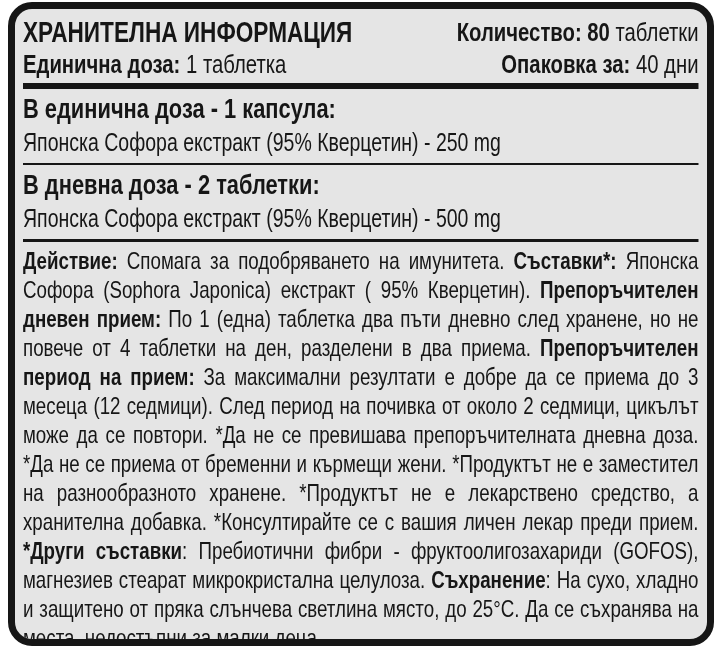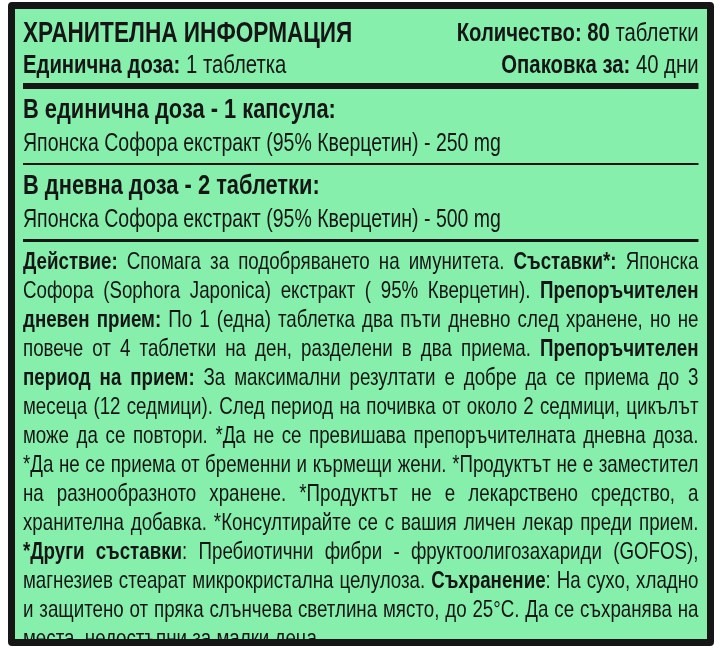--- a/index.html
+++ b/index.html
@@ -5,22 +5,22 @@
   html,body{margin:0;padding:0;}
   body{
     width:720px;height:649px;position:relative;
     background:#ffffff;
     font-family:"Liberation Sans","DejaVu Sans",sans-serif;
     color:#161616;
     -webkit-font-smoothing:antialiased;
   }
   .label-box{
     position:absolute;left:8px;right:6px;top:2px;bottom:3px;
-    border:7px solid #161616;border-radius:4px;
-    background:#86efac;overflow:hidden;
+    border:7px solid #161616;border-radius:24px;
+    background:#e5e5e5;overflow:hidden;
     padding:0 8px;
   }
   
   .squeeze{
     width:866px;
     transform:scaleX(0.78);
     transform-origin:0 0;
   }
   .b{font-weight:bold;}
   .header{display:flex;justify-content:space-between;align-items:flex-start;padding-top:6px;}

